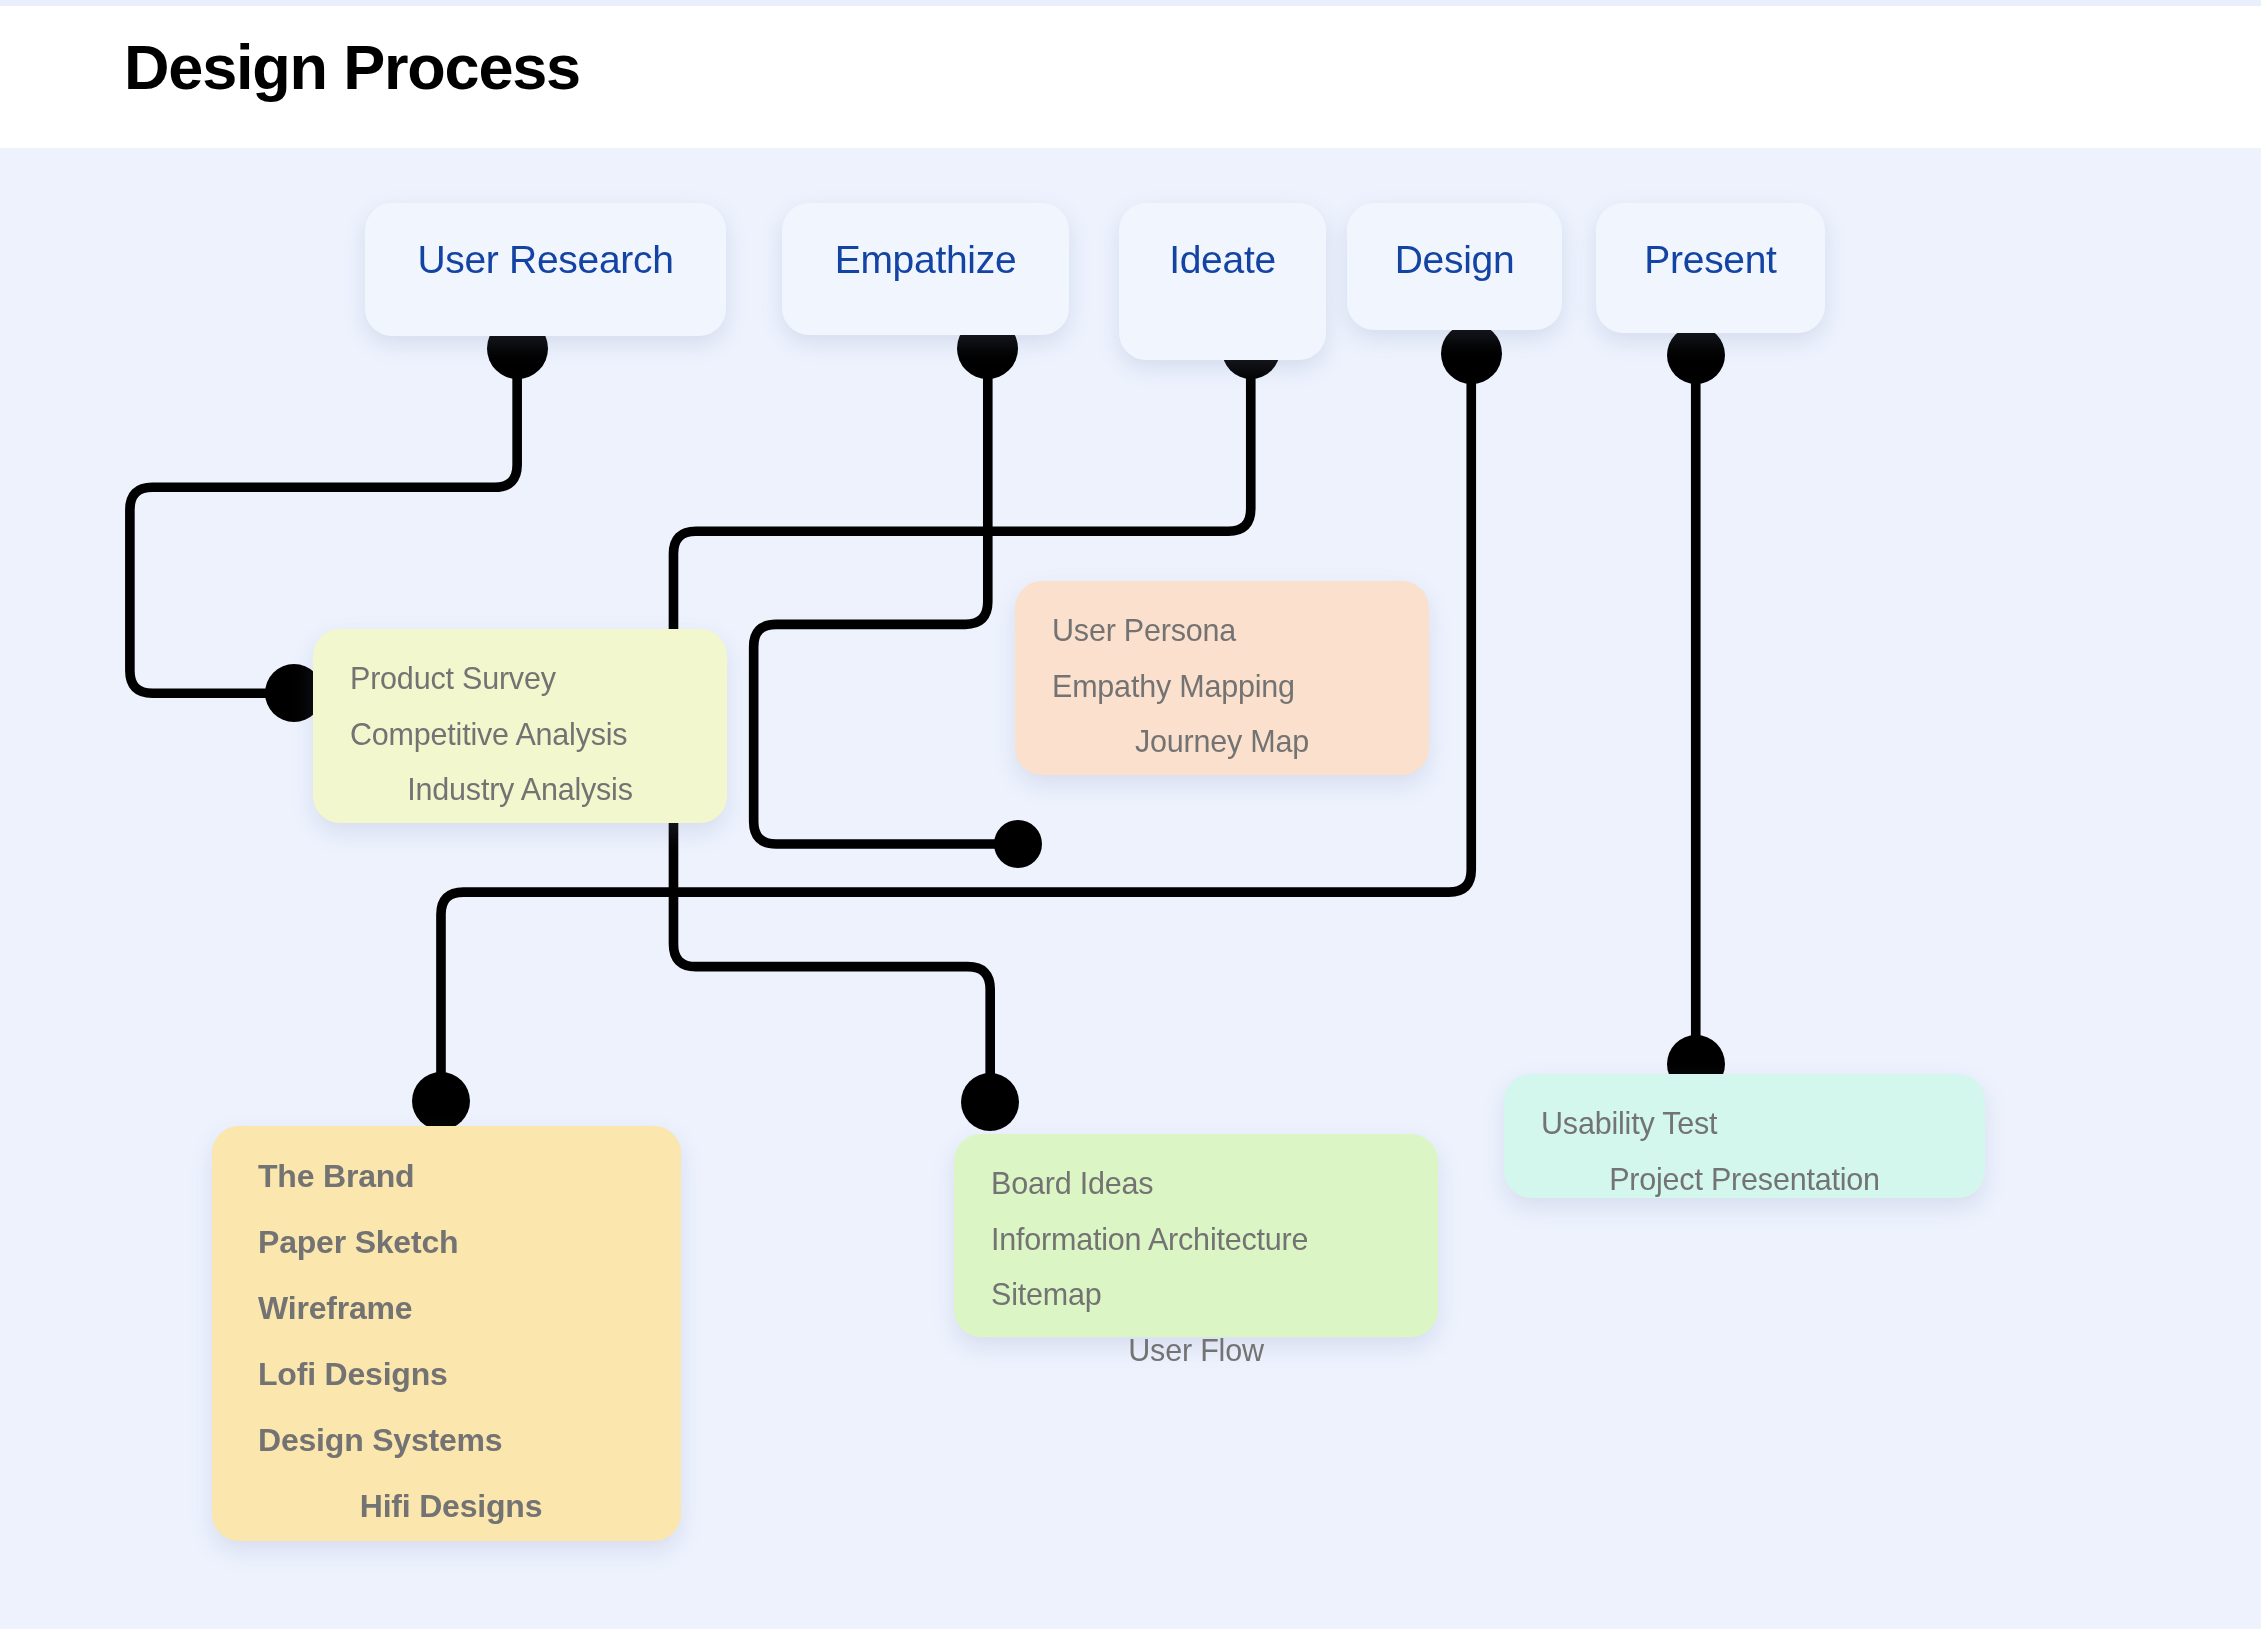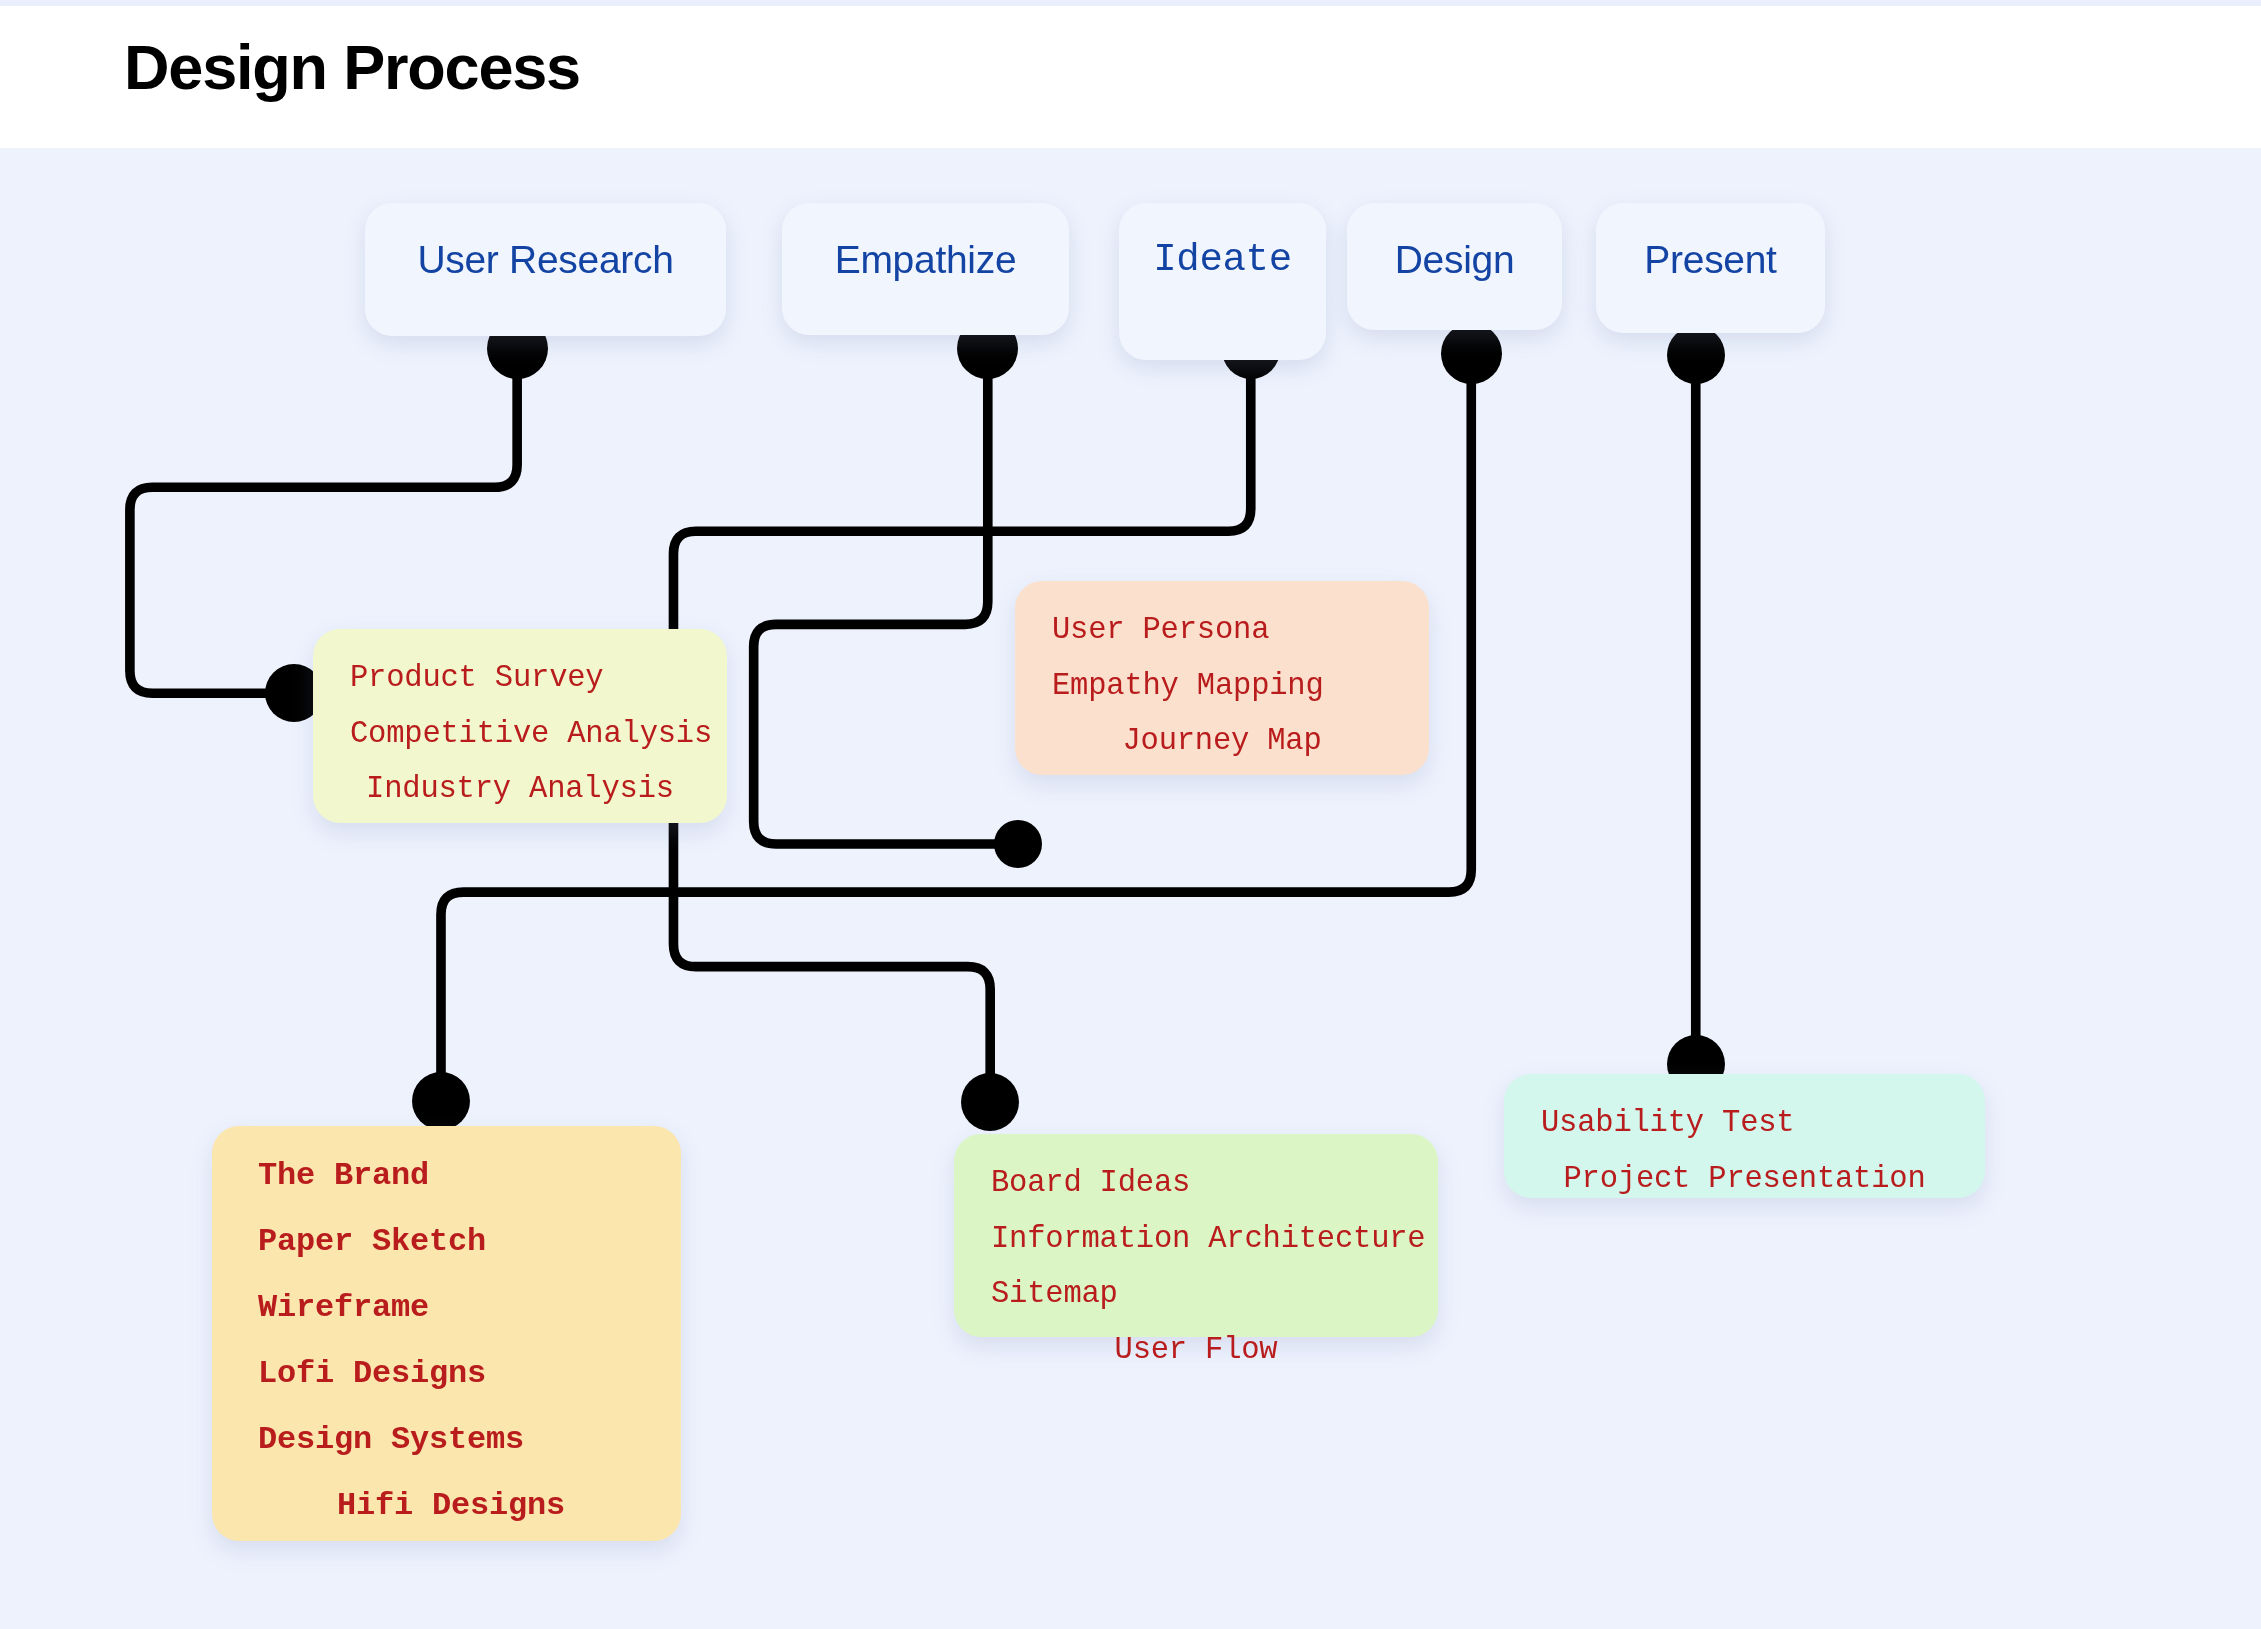--- a/index.html
+++ b/index.html
@@ -53,27 +53,26 @@
   }
 
   
   .card {
     position:absolute;
     border-radius:27px;
     box-shadow:0 9.6px 22.5px rgba(120,135,175,0.18);
     padding:34px 37px;
   }
   .card .line {
-    color:#b91c1c;
+    color:#737373;
     font-size:30.5px;
     line-height:1.0;
     letter-spacing:-0.2px;
     white-space:nowrap;
     margin-bottom:25px;
-    font-family:Liberation Mono, monospace;
   }
   .card .line:last-child { margin-bottom:0;text-align:center; }
   .card.bold .line { font-weight:700; font-size:32px; margin-bottom:34px;margin-left:9px; }
 
   
   .dot {
     position:absolute;
     background:#000000;
     border-radius:50%;
   }
@@ -122,21 +121,21 @@
     <div class="dot" style="left:1667px; top:887px; width:58px; height:58px;"></div>
 
     <div class="stage" style="left:365px; top:55px; width:361px; height:133px;">
       <div class="stage-label">User Research</div>
     </div>
 
     <div class="stage" style="left:782px; top:55px; width:287px; height:132px;">
       <div class="stage-label">Empathize</div>
     </div>
 
-    <div class="stage" style="left:1119px; top:55px; width:207px; height:157px;font-family:Liberation Mono, monospace;">
+    <div class="stage" style="left:1119px; top:55px; width:207px; height:157px;">
       <div class="stage-label">Ideate</div>
     </div>
 
     <div class="stage" style="left:1347px; top:55px; width:215px; height:127px;justify-content:center;">
       <div class="stage-label">Design</div>
     </div>
 
     <div class="stage" style="left:1596px; top:55px; width:229px; height:130px;">
       <div class="stage-label">Present</div>
     </div>

